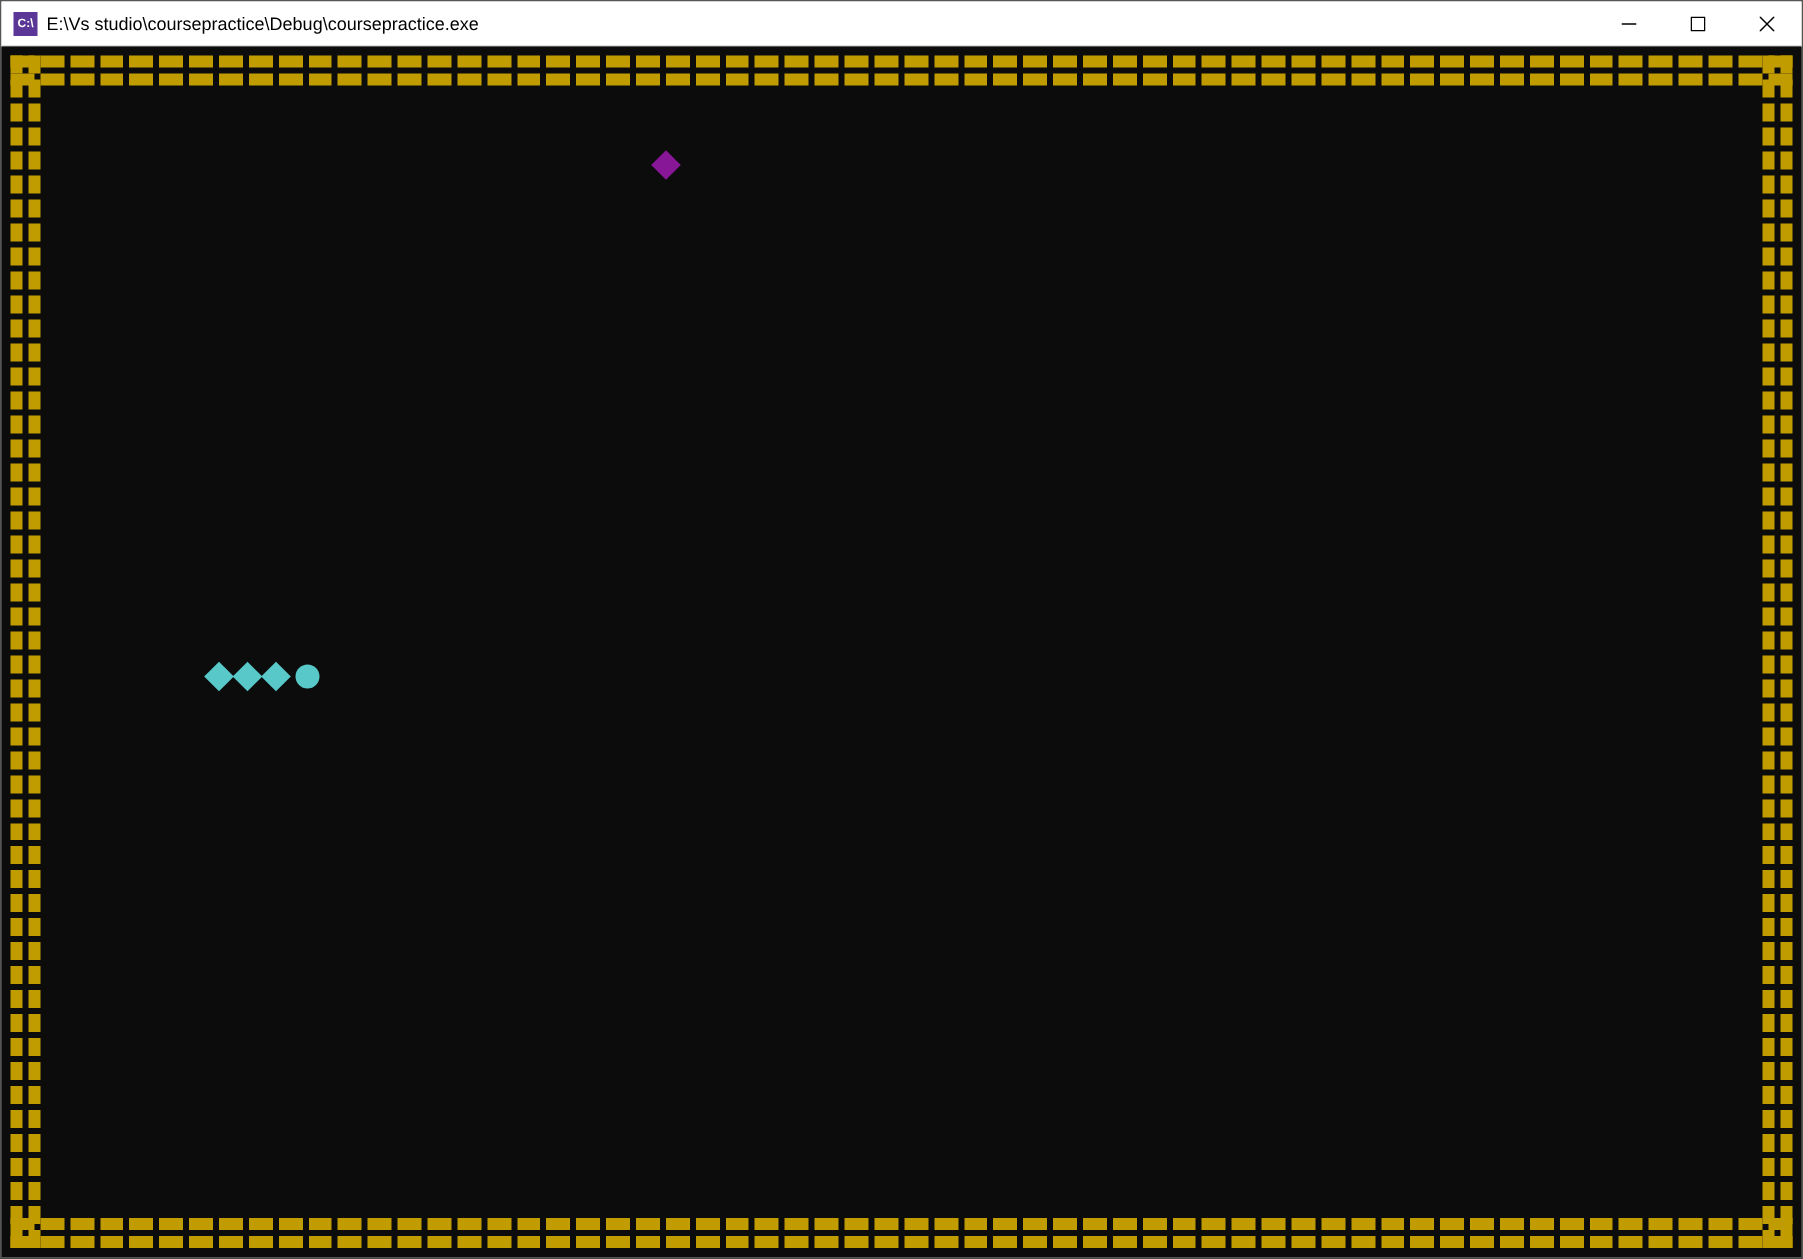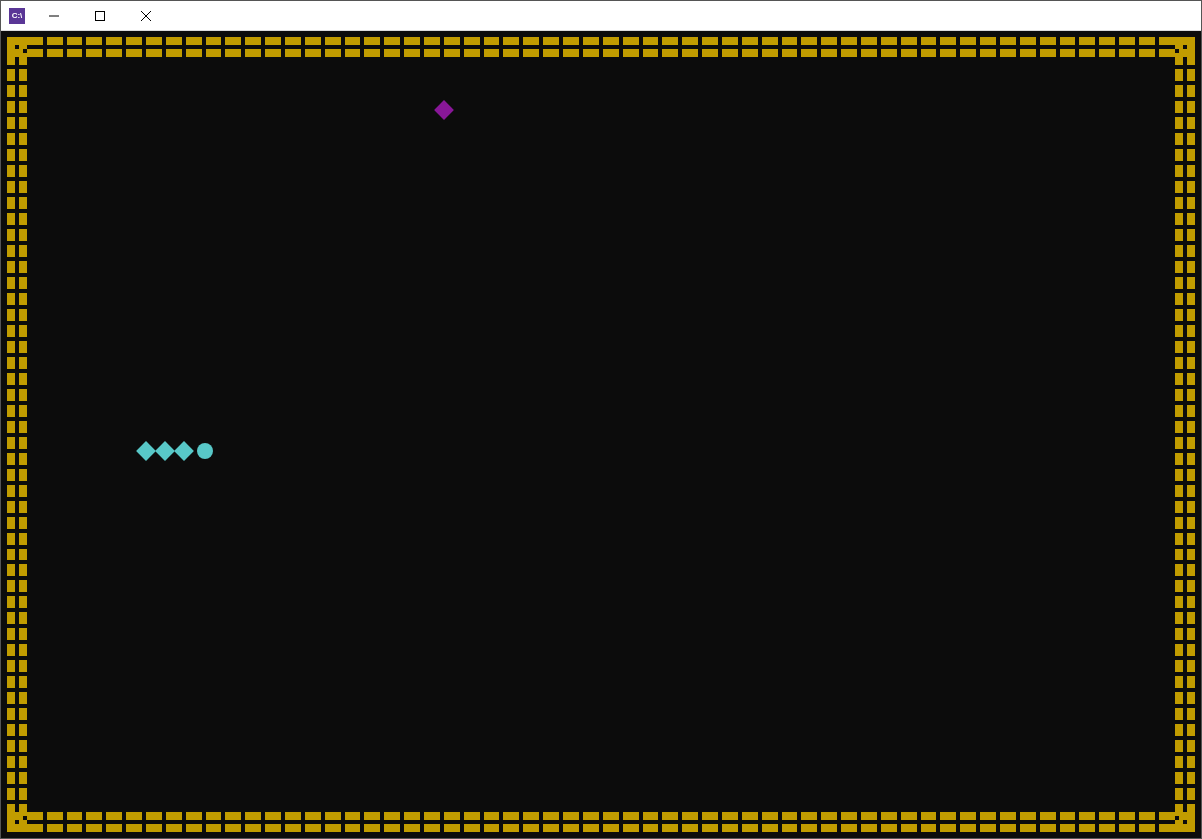--- a/index.html
+++ b/index.html
@@ -135,20 +135,21 @@
     }
   </style>
 </head>
 <body>
 
 <div class="window">
   <div class="title-bar">
     <div class="app-icon">
       <span>C:\</span>
     </div>
+    <div class="title-text">E:\Vs studio\coursepractice\Debug\coursepractice.exe</div>
     <div class="win-controls">
       <div class="win-btn">
         <svg viewBox="0 0 10 10">
             <line x1="0" y1="5" x2="10" y2="5" stroke="currentColor" stroke-width="1"></line>
           </svg>
       </div>
       <div class="win-btn">
         <svg viewBox="0 0 10 10">
             <rect x="0.5" y="0.5" width="9" height="9" fill="none" stroke="currentColor" stroke-width="1"></rect>
           </svg>

